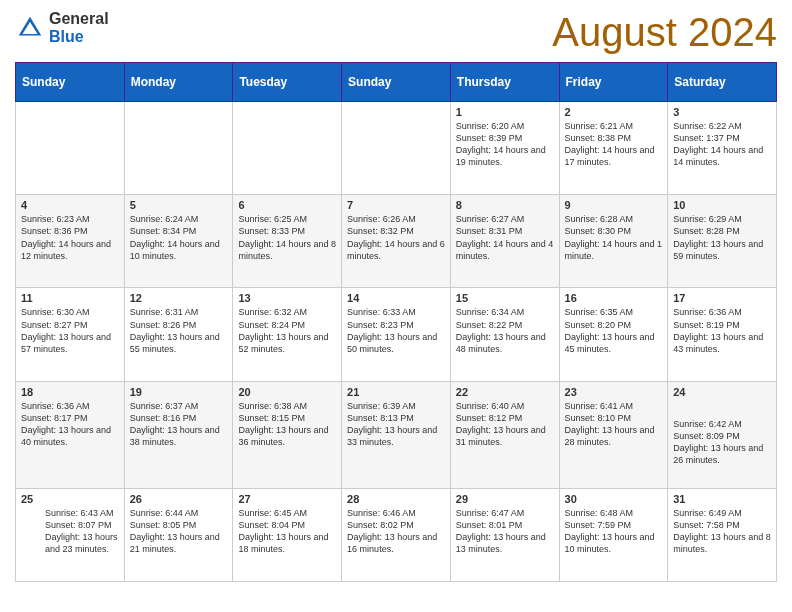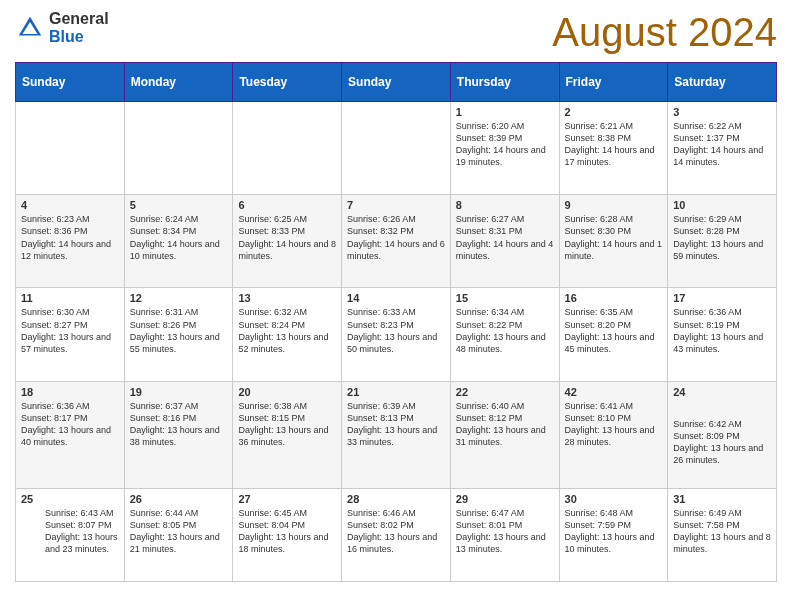--- a/index.html
+++ b/index.html
@@ -262,21 +262,21 @@
 Sunset: 8:13 PM
 Daylight: 13 hours and 33 minutes.</div>
           </td>
           <td>
             <div class="cell-day">22</div>
             <div class="cell-info" style="white-space: pre-line;">Sunrise: 6:40 AM
 Sunset: 8:12 PM
 Daylight: 13 hours and 31 minutes.</div>
           </td>
           <td>
-            <div class="cell-day">42</div>
+            <div class="cell-day">23</div>
             <div class="cell-info" style="white-space: pre-line;">Sunrise: 6:41 AM
 Sunset: 8:10 PM
 Daylight: 13 hours and 28 minutes.</div>
           </td>
           <td>
             <div class="cell-day">24</div>
             <div class="cell-info" style="white-space: pre-line; margin-top: 20px;">Sunrise: 6:42 AM
 Sunset: 8:09 PM
 Daylight: 13 hours and 26 minutes.</div>
           </td>

